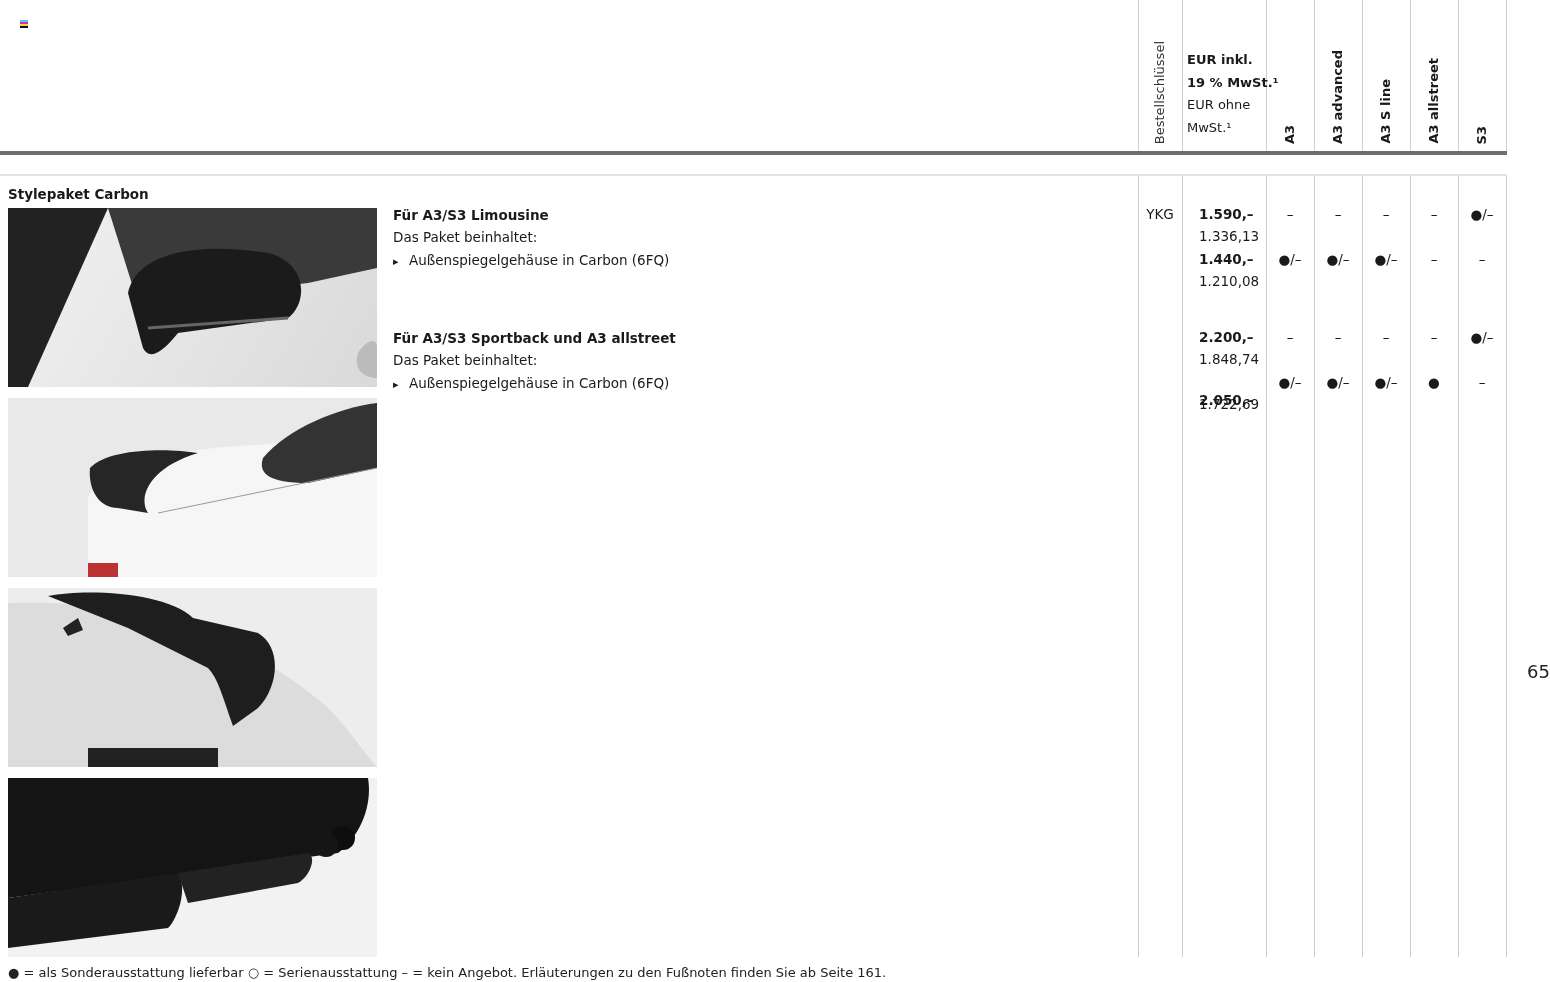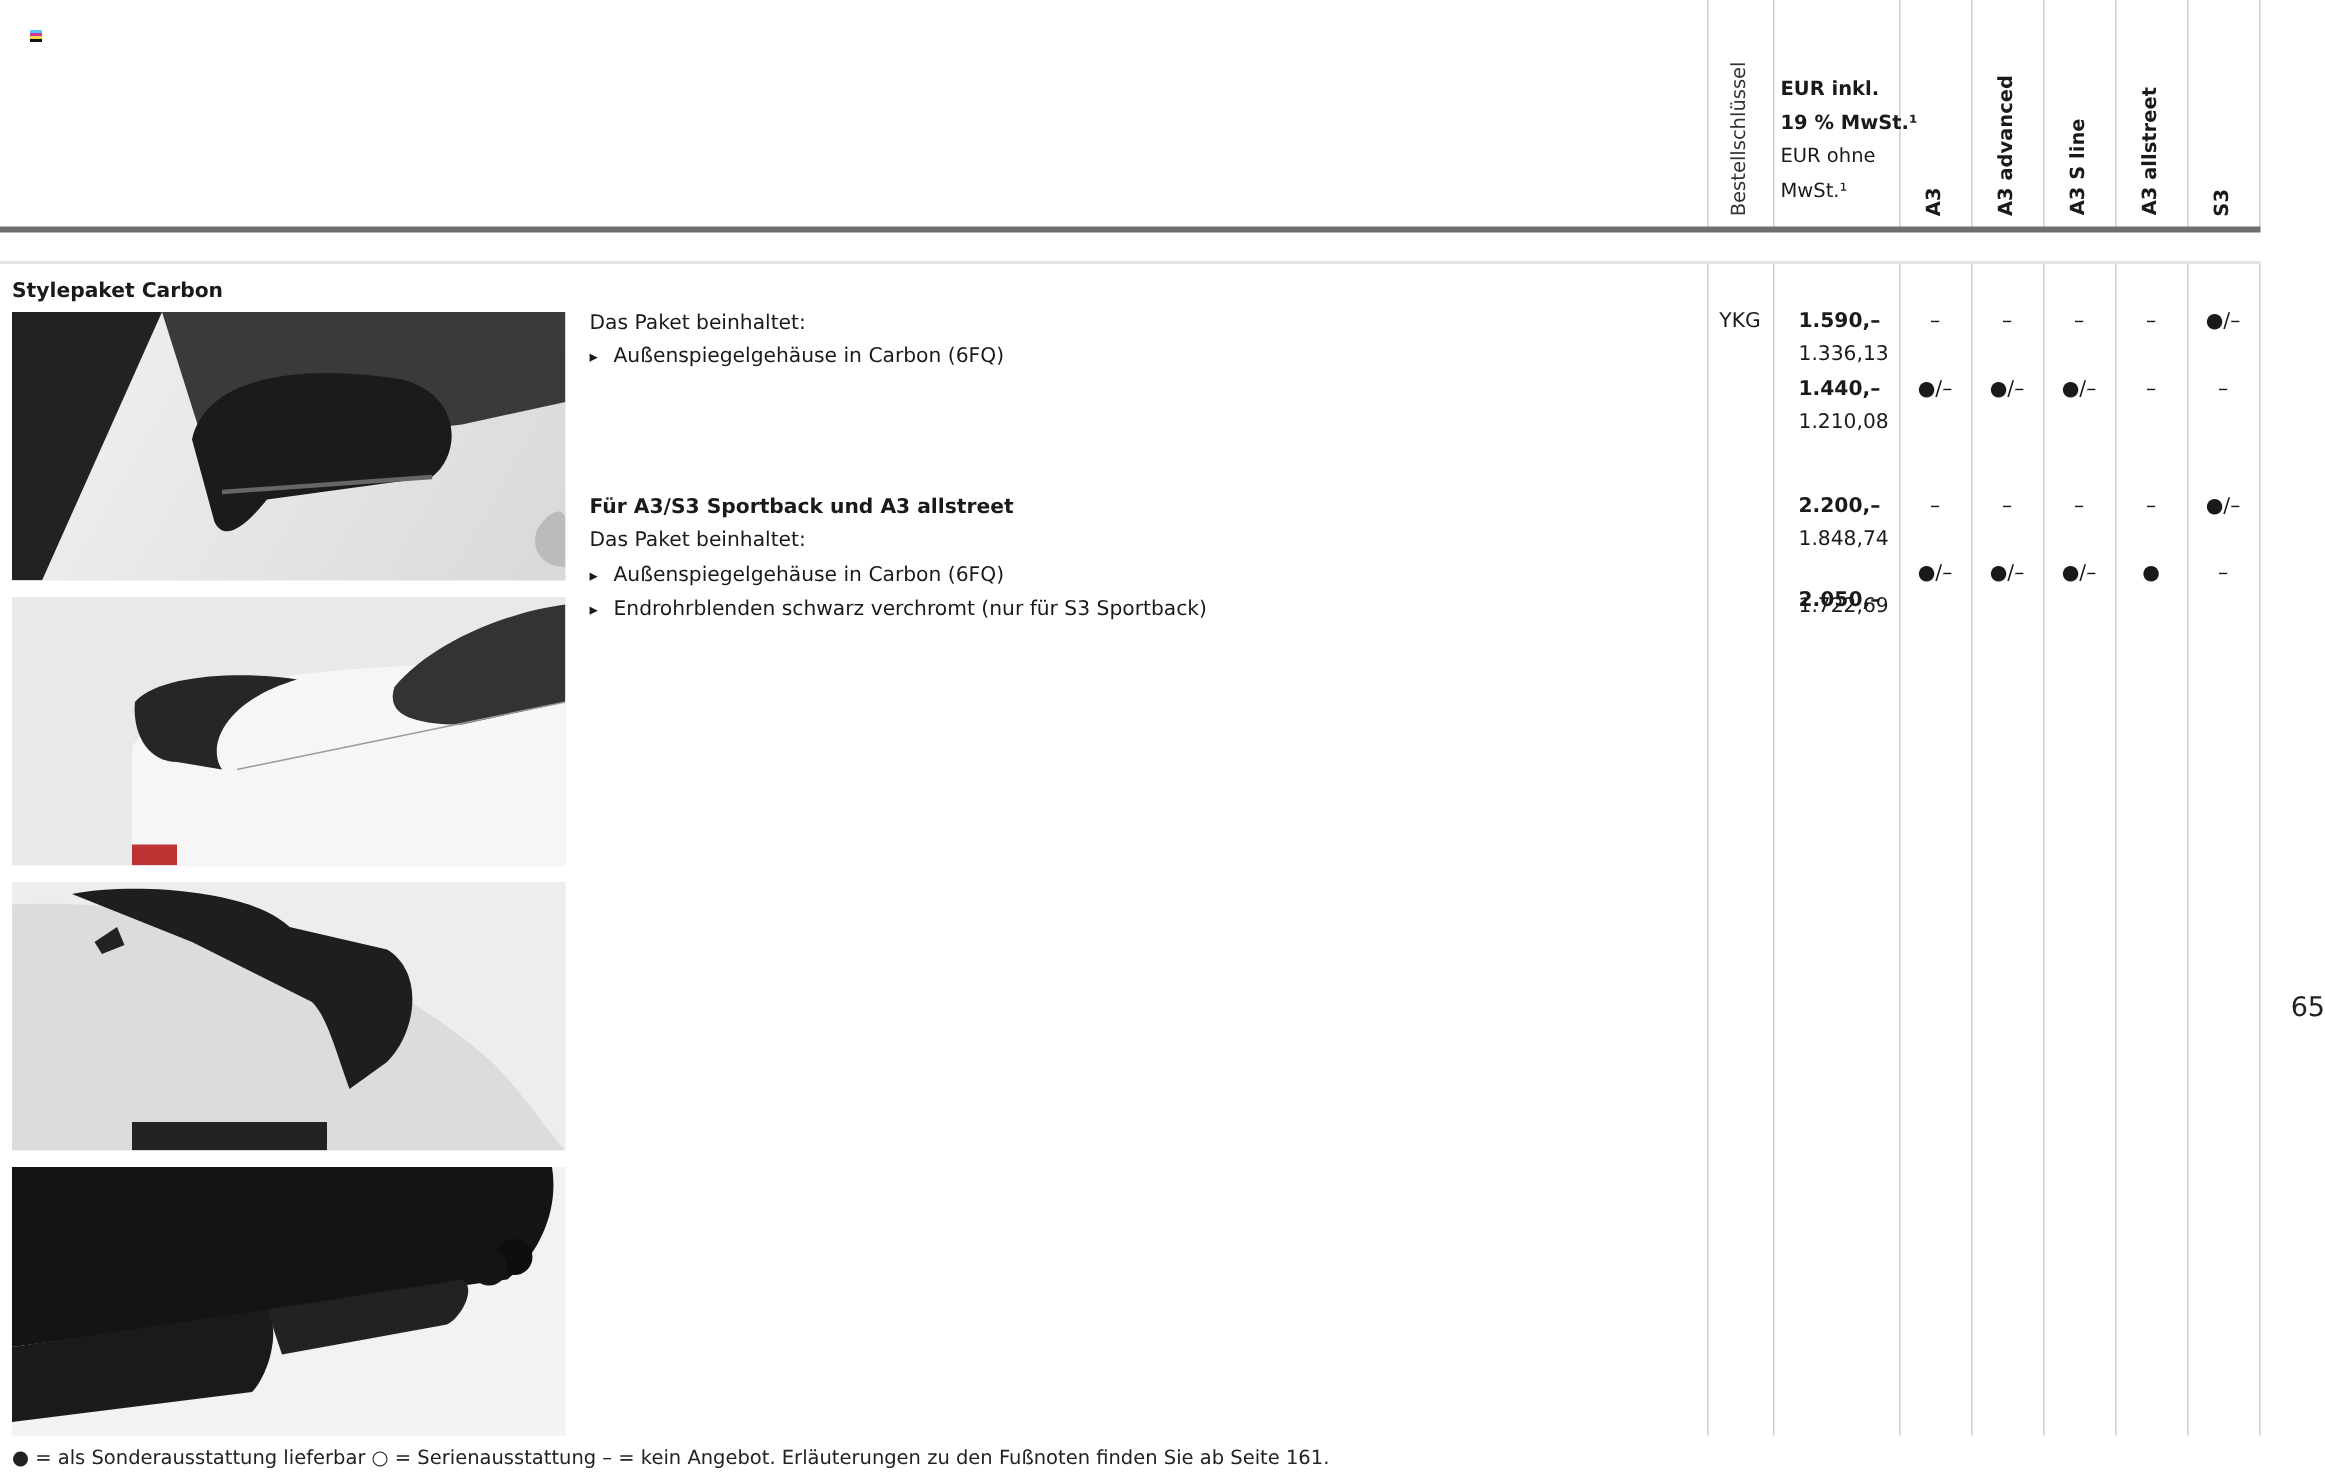--- a/index.html
+++ b/index.html
@@ -104,29 +104,29 @@
   <svg width="369" height="179" viewBox="0 0 369 179">
     <path d="M0,0 L360,0 C365,30 350,60 330,75 L0,120 Z" fill="#141414"></path>
     <path d="M0,120 L170,95 C180,110 170,140 160,150 L0,170 Z" fill="#1a1a1a"></path>
     <path d="M170,95 L300,75 C310,80 300,100 290,105 L180,125 Z" fill="#222"></path>
     <circle cx="335" cy="60" r="12" fill="#0e0e0e"></circle>
     <circle cx="318" cy="67" r="12" fill="#151515"></circle>
   </svg>
 </div>
 
 <div class="abs desc" style="top:204px">
+  <div class="h">Für A3/S3 Limousine</div>
   <div>Das Paket beinhaltet:</div>
   <div class="bul">Außenspiegelgehäuse in Carbon (6FQ)</div>
 </div>
 
 <div class="abs desc" style="top:327px">
   <div class="h">Für A3/S3 Sportback und A3 allstreet</div>
   <div>Das Paket beinhaltet:</div>
   <div class="bul">Außenspiegelgehäuse in Carbon (6FQ)</div>
-  <div class="bul">Endrohrblenden schwarz verchromt (nur für S3 Sportback)</div>
 </div>
 
 <div class="abs code">YKG</div>
 
 <div class="price b" style="top:206px">1.590,–</div>
 <div class="price" style="top:228px">1.336,13</div>
 <div class="price b" style="top:251px">1.440,–</div>
 <div class="price" style="top:273px">1.210,08</div>
 <div class="price b" style="top:329px">2.200,–</div>
 <div class="price" style="top:351px">1.848,74</div>

